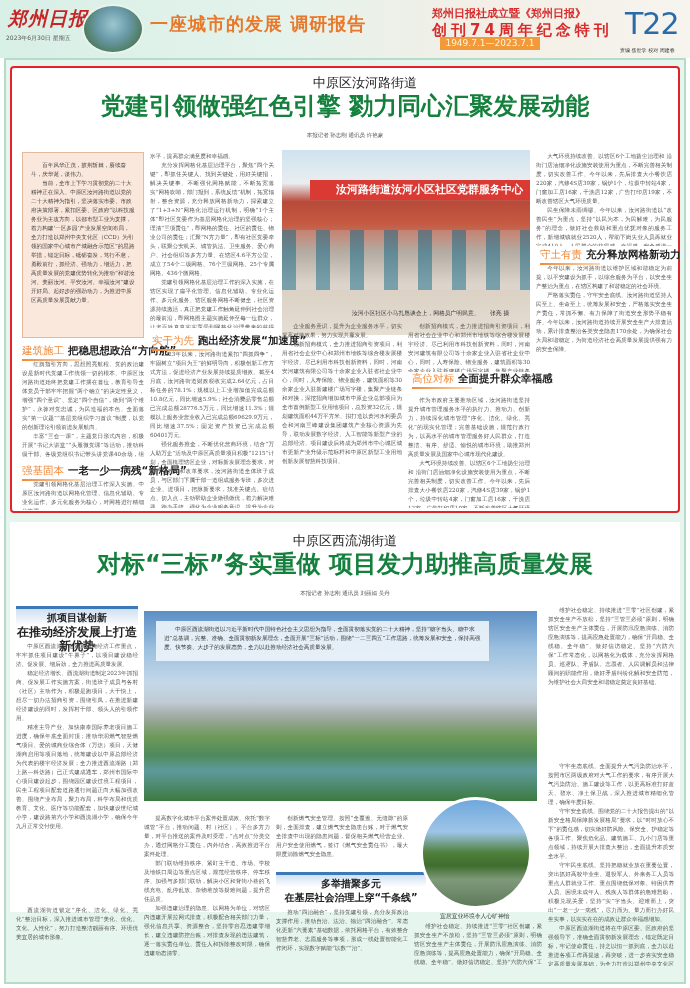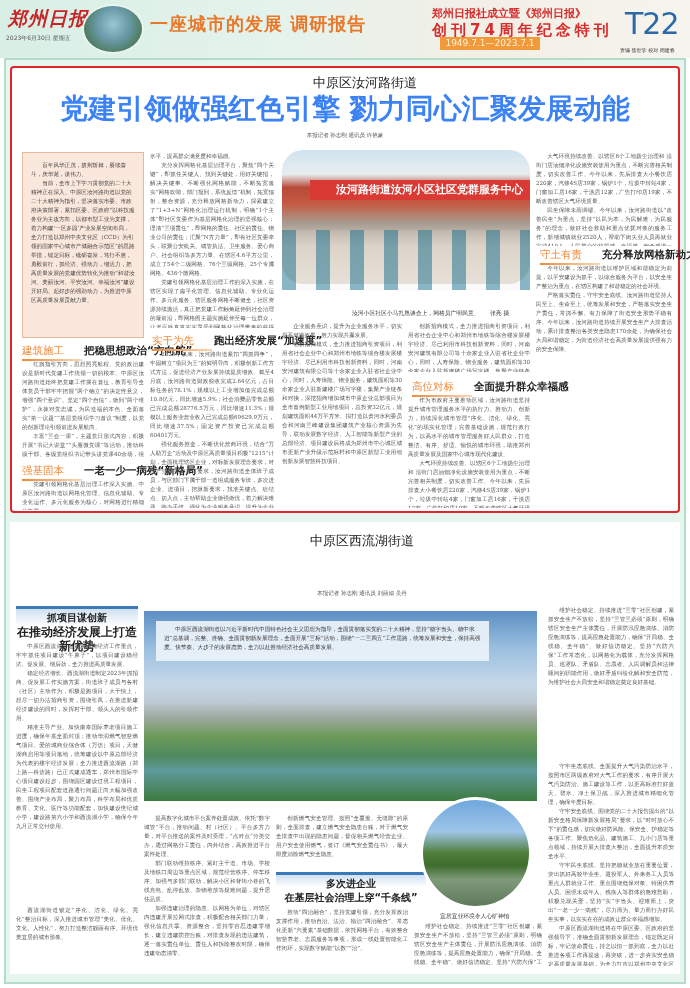--- a/index.html
+++ b/index.html
@@ -17,38 +17,38 @@
   .mast-slogan .b { color: #e8782a; }
   .mast-ann1 { position: absolute; left: 432px; top: 6px; font-size: 11px; color: #d62c2c; font-family: "DejaVu Sans", sans-serif; font-weight: bold; }
   .mast-ann2 { position: absolute; left: 432px; top: 21px; font-size: 15px; color: #d62c2c; font-family: "DejaVu Sans", sans-serif; letter-spacing: 4px; font-weight: bold; }
   .mast-ann3 { position: absolute; left: 440px; top: 37px; width: 100px; height: 13px; background: #f29a3a; color: #fff3d8; font-size: 9px; text-align: center; line-height: 13px; font-family: "DejaVu Sans", sans-serif; }
   .page-num { position: absolute; left: 625px; top: 6px; font-size: 30px; color: #2a6aa8; font-family: "DejaVu Sans", sans-serif; letter-spacing: -1px; }
   .editors { position: absolute; left: 620px; top: 47px; font-size: 5px; color: #333; font-family: "DejaVu Sans", sans-serif; }
 
   
   .frame { position: absolute; left: 4px; top: 58px; width: 682px; height: 926px; background: #e6f5ee; border: 2px solid #b5dcc8; }
   .red-panel { position: absolute; left: 10px; top: 66px; width: 670px; height: 447px; background: #fff; border: 2px solid #e0242a; border-radius: 4px; }
-  .panel2 { position: absolute; left: 10px; top: 522px; width: 670px; height: 452px; background: #fff; padding-left: 17px; }
+  .panel2 { position: absolute; left: 10px; top: 522px; width: 670px; height: 390px; background: #fff; }
 
   .kicker { position: absolute; width: 100%; text-align: center; font-size: 13px; color: #222; font-family: "DejaVu Sans", sans-serif; }
-  .headline { position: absolute; width: 100%; text-align: center; font-size: 28px; font-weight: bold; color: #3b82f6; font-family: "DejaVu Sans", sans-serif; letter-spacing: 0px; }
+  .headline { position: absolute; width: 100%; text-align: center; font-size: 24px; font-weight: bold; color: #15803d; font-family: "DejaVu Sans", sans-serif; letter-spacing: 0px; }
   .byline { position: absolute; width: 100%; text-align: center; font-size: 5.5px; color: #555; }
 
   .col { position: absolute; font-size: 5.6px; line-height: 9px; color: #555; text-align: justify; overflow: hidden; }
   .col p { text-indent: 2em; margin-bottom: 0; }
 
   .intro-box { position: absolute; background: #fbe8dc; border: 1px solid #e8b89a; padding: 8px 8px; font-size: 5.6px; line-height: 9px; color: #444; overflow: hidden; }
   .intro-box p { text-indent: 2em; }
 
   .sub-head { position: absolute; font-family: "DejaVu Sans", sans-serif; font-weight: bold; font-size: 10.5px; color: #222; white-space: nowrap; }
-  .sub-head .tag { color: #f08a3a; font-weight: normal; margin-right: 20px; }
+  .sub-head .tag { color: #f08a3a; font-weight: normal; margin-right: 4px; }
   .sub-head .uline { position: absolute; left: 0; bottom: -3px; width: 60px; height: 2px; background: linear-gradient(90deg, #f08a3a, #fbd8b0); }
 
-  .photo1 { position: absolute; left: 270px; top: 90px; width: 248px; height: 134px;
-    background: linear-gradient(180deg, #cfe3ef 0%, #e9eef0 18%, #b84a3a 28%, #c65a42 40%, #a79d92 55%, #d9cfc2 72%, #e6dfd4 100%); border-radius: 21px; }
+  .photo1 { position: absolute; left: 270px; top: 90px; width: 248px; height: 185px;
+    background: linear-gradient(180deg, #cfe3ef 0%, #e9eef0 18%, #b84a3a 28%, #c65a42 40%, #a79d92 55%, #d9cfc2 72%, #e6dfd4 100%); }
   .photo1 .banner { position: absolute; left: 28px; top: 30px; width: 220px; height: 20px; background: #d93a33; color: #fff; font-size: 11px; font-family: "DejaVu Sans", sans-serif; line-height: 20px; padding-left: 26px; white-space: nowrap; overflow: hidden; font-weight: bold; }
   .photo1 .people { position: absolute; left: 0; top: 80px; width: 248px; height: 60px;
     background: repeating-linear-gradient(90deg, rgba(40,120,150,.55) 0 14px, rgba(230,230,230,.2) 14px 34px); }
   .caption { position: absolute; font-size: 5.8px; color: #333; font-family: "DejaVu Sans", sans-serif; white-space: nowrap; }
 
   .photo2 { position: absolute; left: 144px; top: 611px; width: 393px; height: 190px;
     background: linear-gradient(180deg, #5c8fc4 0%, #9cc0df 20%, #c5d8e8 38%, #bfcad4 48%, #9ea9a0 56%, #6d9a5a 66%, #4f8a5d 76%, #5e9a9c 84%, #3d7a3e 100%); }
   .photo2 .overlay { position: absolute; left: 12px; top: 10px; width: 333px; height: 40px; background: rgba(235,243,250,.92); padding: 4px 8px; font-size: 5.6px; line-height: 9px; color: #333; }
   .photo2 .overlay p { text-indent: 2em; }
   .photo3 { position: absolute; left: 420px; top: 797px; width: 112px; height: 112px; border-radius: 50%;
@@ -123,21 +123,21 @@
   <div class="caption" style="left:340px; top:241px;">汝河小区社区小马扎恳谈会上，网格员广明民意。</div>
   <div class="caption" style="left:478px; top:241px;">张亮 摄</div>
 
   <div class="col" style="left:270px; top:254px; width:120px; height:186px;">
     <p>企业服务意识，提升为企业服务水平，切实提高对接效果，努力实现共赢发展。</p>
     <p>创新招商模式，全力推进招商引资项目，利用省社会企业中心和郑州市地铁等综合楼发展楼宇经济。尽已利用市科技创新资料，同时，河南安河建筑有限公司等十余家企业入驻省社企业中心，同时，人寿保险、物业服务，建筑面积等30余家企业入驻新建楼广场写字楼，集聚产业链条和对接，深挖招商增加城市中原企业总部项目为全市首例新型工业用地项目，总投资32亿元，规划建筑面积44万平方米。拟打造以黄河水利委员会和河南三峰建设集团建筑产业核心资源为先导，联动发展数字经济、人工智能等新型产业的总部经济。项目建设后将成为郑州市中心城区城市更新产业升级示范标杆和中原区新型工业用地创新发展智慧科技项目。</p>
   </div>
   <div class="col" style="left:396px; top:254px; width:122px; height:50px;">
     <p>创新招商模式，全力推进招商引资项目，利用省社会企业中心和郑州市地铁等综合楼发展楼宇经济。尽已利用市科技创新资料，同时，河南安河建筑有限公司等十余家企业入驻省社企业中心，同时，人寿保险、物业服务，建筑面积等30余家企业入驻新建楼广场写字楼，集聚产业链条和对接，深挖招商增加城市中原企业总部项目为全市首例新型工业用地项目，总投资32亿元，规划建筑面积44万平方米。拟打造以黄河水利委员会和河南三峰建设集团建筑产业核心资源为先导，联动发展数字经济、人工智能等新型产业的总部经济。项目建设后将成为郑州市中心城区城市更新产业升级示范标杆和中原区新型工业用地创新发展智慧科技项目。</p>
   </div>
-  <div class="sub-head" style="left:400px; top:312px;">
+  <div class="sub-head" style="left:400px; top:304px;">
     <span class="tag">高位对标</span><span>全面提升群众幸福感</span>
     <span class="uline"></span>
   </div>
   <div class="col" style="left:396px; top:328px; width:122px; height:112px;">
     <p>作为市政府主要推动区域，汝河路街道坚持提升城市管理服务水平的执行力、推动力、创新力，持续深化城市管理“序化、洁化、绿化、亮化”的现实化管理；完善基础设施，规范行政行为，以高水平的城市管理服务好人民群众，打造整洁、有序、舒适、愉悦的城市环境，助推郑州高质量发展及国家中心城市现代化建设。</p>
     <p>大气环境持续改善。以辖区6个工地扬尘治理和 沿街门店油烟净化设施安装使用为重点，不断完善相关制度，切实改善工作。今年以来，先后排查大小餐饮店220家，汽修4S店39家，锅炉1个，垃圾中转站4家，门窗加工店16家，干洗店12家，广告打印店19家，不断改善辖区大气环境质量。</p>
   </div>
 
   <div class="col" style="left:524px; top:84px; width:136px; height:94px;">
     <p>大气环境持续改善。以辖区6个工地扬尘治理和 沿街门店油烟净化设施安装使用为重点，不断完善相关制度，切实改善工作。今年以来，先后排查大小餐饮店220家，汽修4S店39家，锅炉1个，垃圾中转站4家，门窗加工店16家，干洗店12家，广告打印店19家，不断改善辖区大气环境质量。</p>
@@ -148,20 +148,21 @@
     <span class="uline"></span>
   </div>
   <div class="col" style="left:524px; top:196px; width:136px; height:244px;">
     <p>今年以来，汝河路街道以维护区域和谐稳定为前提，以平安建设为抓手，以综合服务为平台，以安全生产整治为重点，在辖区构建了和谐稳定的社会环境。</p>
     <p>严格落实责任，守牢安全底线。汝河路街道坚持人民至上、生命至上，统筹发展和安全，严格落实安全生产责任，常抓不懈、有力保障了街道安全形势平稳有序。今年以来，汝河路街道持续开展安全生产大排查活动，累计排查整治各类安全隐患170余处，为确保社会大局和谐稳定，为街道经济社会高质量发展提供强有力的安全保障。</p>
   </div>
 </div>
 
 <div class="panel2">
   <div class="kicker" style="top:10px;">中原区西流湖街道</div>
+  <div class="headline" style="top:26px;">对标“三标”务实重做 项目发力助推高质量发展</div>
   <div class="byline" style="top:68px;">本报记者 孙志刚 通讯员 刘丽娟 吴丹</div>
 
   <div class="blue-head" style="left:6px; top:84px; width:122px;">
     <div>抓项目谋创新</div>
     <div style="font-size:12px;">在推动经济发展上打造新优势</div>
   </div>
   <div class="col" style="left:6px; top:120px; width:122px; height:220px;">
     <p>中原区西流湖街道紧紧围绕经济工作重点，牢牢抓住项目建设“牛鼻子”，以项目建设稳经济、促发展、增后劲，全力推进高质量发展。</p>
     <p>稳定经济增长。西流湖街道制定2023年抓招商、促发展工作实施方案，街道班子成员与各村（社区）主动作为，积极是跑项目，大干快上，想尽一切办法招商引资，围绕引凤，在推进新建经济建设的同时，发挥村干部、领头人的引领作用。</p>
     <p>精准主导产业。加快康泰国际养老项目施工进度，确保年底全面封顶；推动华润燃气智慧燃气项目、爱的城商业综合体（万达）项目，天健湖商启用等项目落地，统筹建设以中原总部经济为代表的楼宇经济发展；全力推进西流湖路（郑上路—科达路）已正式建成通车，郑州市国际中心项目建设起步，围绕园区建设过境工程项目，民生工程项目配套道路通行问题正向大幅加强改善。围绕产业布局，聚力布局，科学布局和优质教育、文化、医疗等功能配套，加快建设世纪城小学，建设路第六小学和西流湖小学，确保今年九月正常交付使用。</p>
@@ -179,21 +180,21 @@
 
   <div class="col" style="left:134px; top:292px; width:126px; height:152px;">
     <p>提高数字化城市平台案件处置成效。依托“数字城管”平台，推动问题、村（社区）、平台多方力量，对平台推送的案件及时受理，“点对点”分类交办，通过网格分工责任，内外结合，高效推进平台案件处理。</p>
     <p>部门联动维持秩序。紧盯主干道、市场、学校及地铁口周边等重点区域，规范经营秩序、停车秩序。加强与多部门联动，解决小区和背街小巷的飞线充电、乱停乱放、杂物堆放等疑难问题，提升居住品质。</p>
     <p>加强违建治理的隐患。以网格为单位，对辖区内违建开展拉网式排查，积极配合相关部门力量，强化信息共享、资源整合，坚持零容忍违建零增长，建立违建防控台账，对排查发现的违法建筑，逐一落实责任单位、责任人和拆除整改时限，确保违建动态清零。</p>
   </div>
   <div class="col" style="left:266px; top:292px; width:132px; height:50px;">
     <p>创新燃气安全管理。按照“全覆盖、无缝隙”的原则，全面排查，建立燃气安全隐患台账，对于燃气安全排查中出现的隐患问题，督促相关燃气经营企业、用户安全使用燃气，签订《燃气安全责任书》，最大限度消除燃气安全隐患。</p>
   </div>
   <div class="blue-head" style="left:266px; top:350px; width:150px; font-size:10px;">
-    <div>多次进企业</div>
+    <div>多举措聚多元</div>
     <div>在基层社会治理上穿“千条线”</div>
   </div>
   <div class="col" style="left:266px; top:386px; width:132px; height:56px;">
     <p>推动“四治融合”，坚持党建引领，充分发挥政治支撑作用，推动自治、法治、德治“四治融合”。常态化更新“六要素”基础数据，依托网格平台，有效整合智慧养老、志愿服务等事项，形成一线处置智能化工作闭环，实现数字赋能“以数”“治”。</p>
   </div>
 
   <div class="photo3" style="left:410px; top:275px;"></div>
   <div class="caption" style="left:430px; top:390px;">宜居宜业环境令人心旷神怡</div>
   <div class="col" style="left:404px; top:400px; width:128px; height:44px;">
     <p>维护社会稳定。持续推进“三零”社区创建，紧抓安全生产不放松，坚持“三管三必须”原则，明确辖区安全生产主体责任，开展防汛应急演练、消防应急演练等，提高应急处置能力，确保“开局稳、全线稳、全年稳”。做好信访稳定、坚持“六防六保”工作常态化，以网格化为载体，充分发挥网格员、巡逻队、矛盾队、志愿者、人民调解员和法律顾问的职能作用，做好矛盾纠纷化解和安全防范，为维护社会大局安全和谐稳定奠定良好基础。</p>

